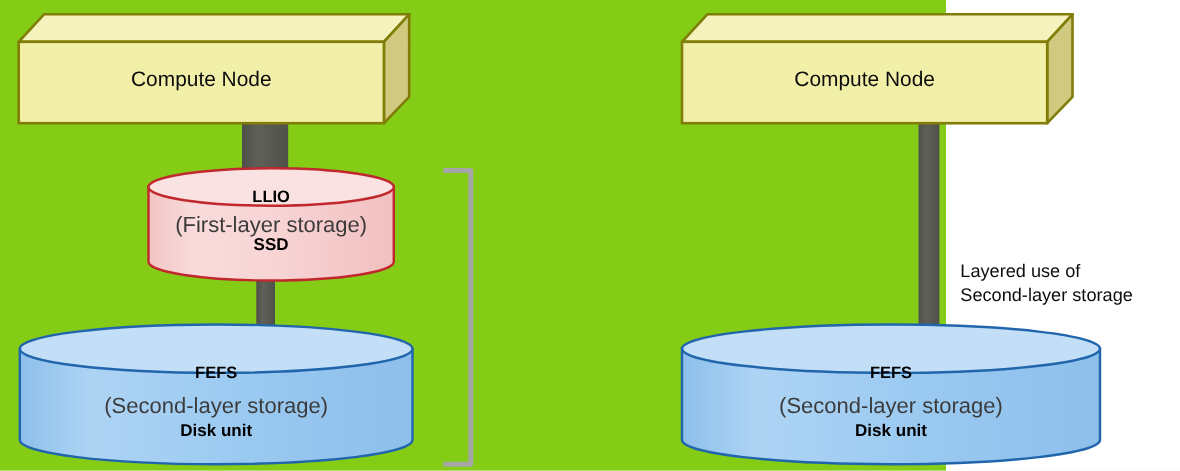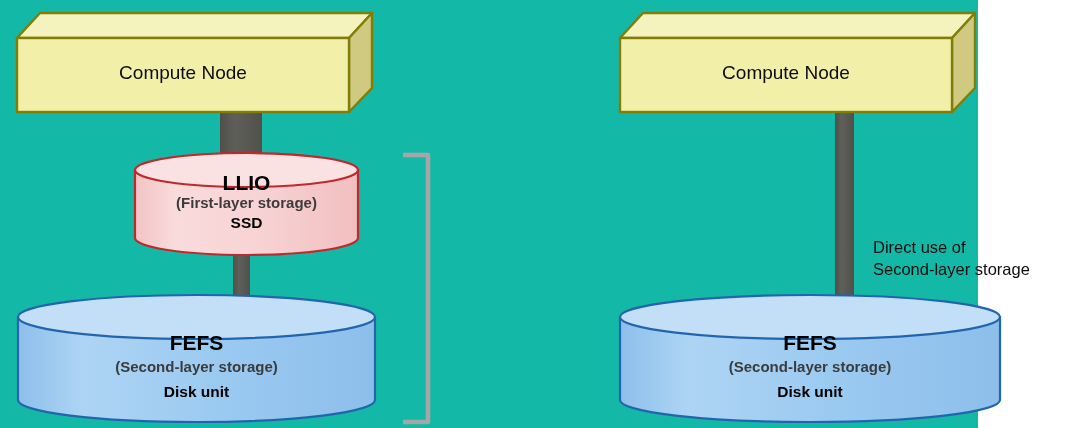--- a/index.html
+++ b/index.html
@@ -9,50 +9,50 @@
   }
   body {
     width: 1073px;
     height: 428px;
     font-family: "Liberation Sans", sans-serif;
     color: #000000;
     overflow: hidden;
   }
   #stage {
     position: relative;
-    width: 978px;
+    width: 860px;
     height: 428px;
-    background: #14b8a6;
+    background: #84cc16;
   }
   .svg-layer {
     position: absolute;
     left: 0;
     top: 0;
     width: 1073px;
     height: 428px;
   }
   .lbl {
     position: absolute;
     text-align: center;
     line-height: 1.18;
     white-space: nowrap;
   }
   .node-title {
     font-size: 19px;
     font-weight: normal;
     color: #0d0d0d;
   }
   .cyl-name {
-    font-size: 21px;
+    font-size: 15px;
     font-weight: bold;
     color: #000000;
   }
   .cyl-sub {
-    font-size: 15px;
-    font-weight: bold;
+    font-size: 20px;
+    font-weight: normal;
     color: #3b3b3b;
   }
   .cyl-unit {
     font-size: 15.5px;
     font-weight: bold;
     color: #000000;
   }
   .bracket-label {
     font-size: 16.5px;
     color: #0d0d0d;
@@ -154,17 +154,17 @@
   <div class="lbl cyl-unit" style="left:18px; top:383px; width:357px;">Disk unit</div>
 
 
   <div class="lbl node-title" style="left:620px; top:62px; width:332px;">Compute Node</div>
 
   <div class="lbl cyl-name" style="left:620px; top:331px; width:380px;">FEFS</div>
   <div class="lbl cyl-sub" style="left:620px; top:358px; width:380px;">(Second-layer storage)</div>
   <div class="lbl cyl-unit" style="left:620px; top:383px; width:380px;">Disk unit</div>
 
   <div class="direct-label" style="left:873px; top:236px;">
-    <div>Direct use of</div>
+    <div>Layered use of</div>
     <div>Second-layer storage</div>
   </div>
 
 </div>
 
 </body></html>

